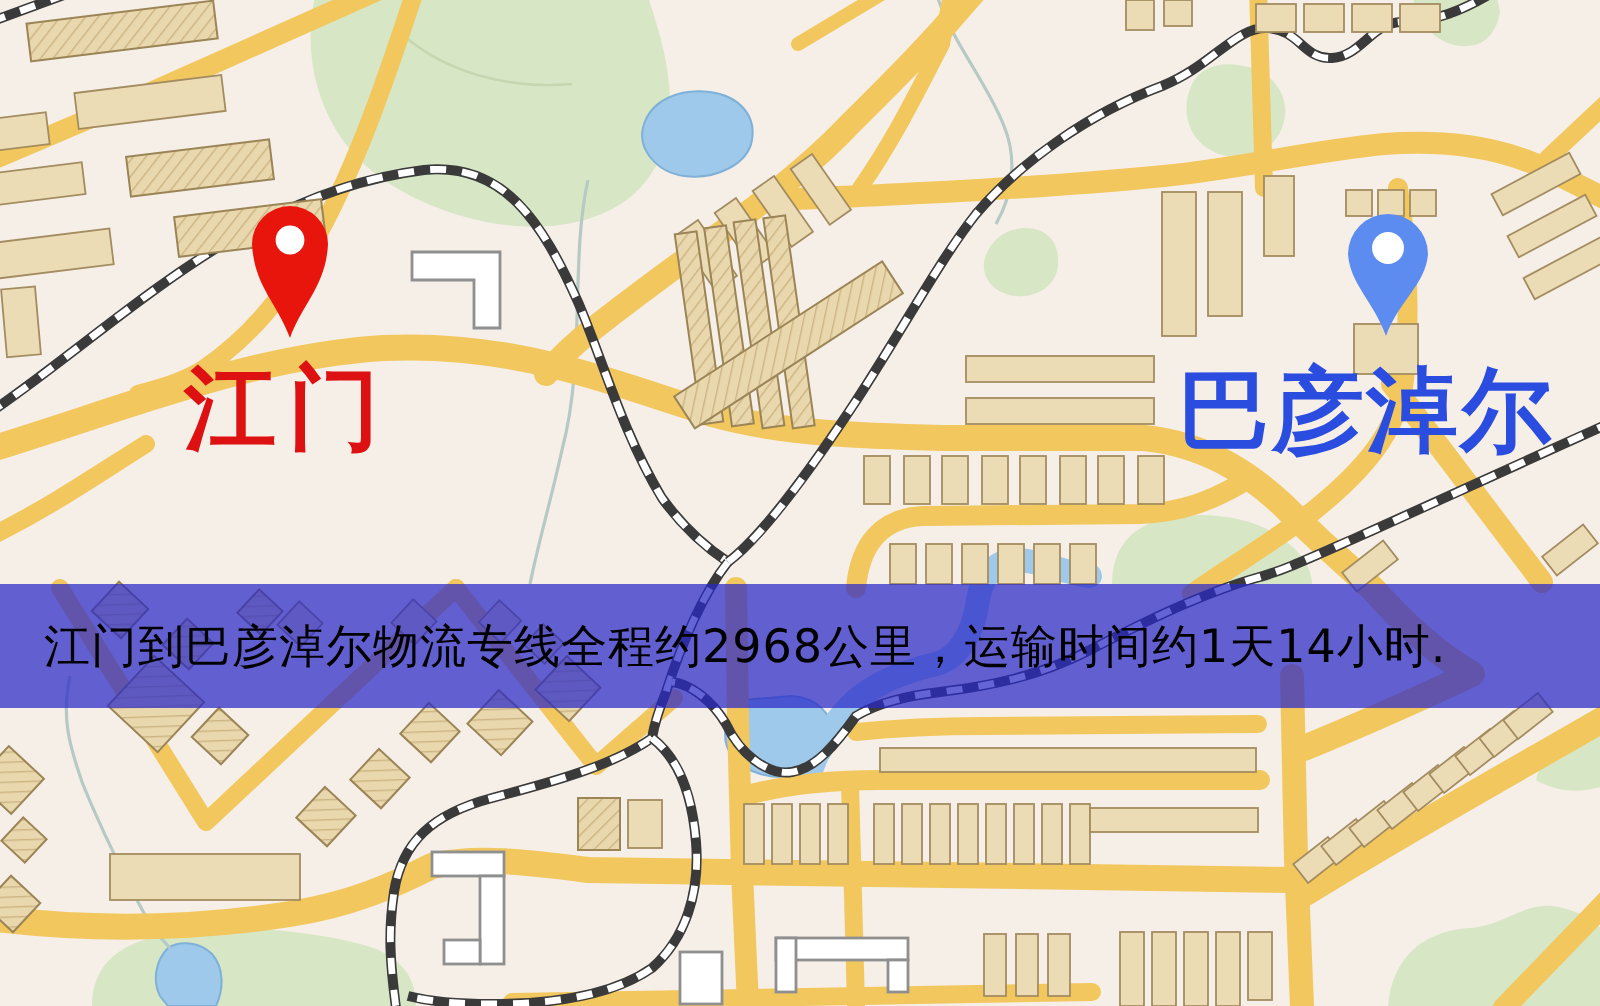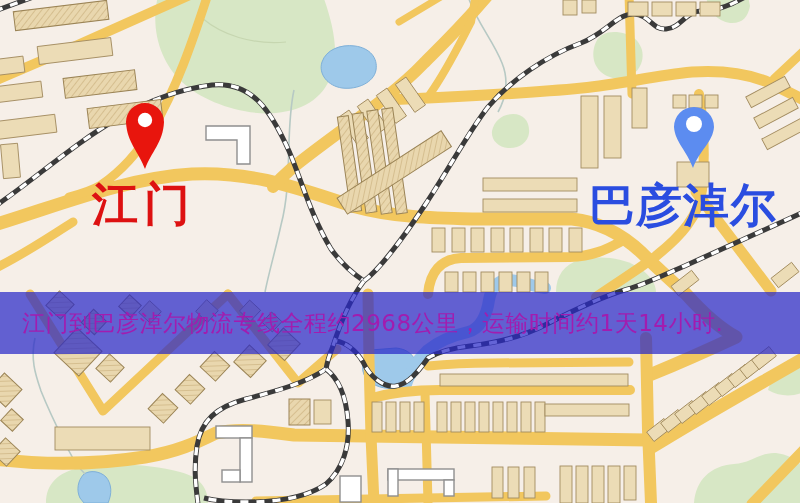--- a/index.html
+++ b/index.html
@@ -15,21 +15,21 @@
   .g-white rect,.g-white path{fill:#ffffff;stroke:#8f8f8f;stroke-width:1.4;}
   .g-green path{fill:#d7e7c5;stroke:none;}
   .g-water path{fill:#9ec9ea;stroke:#7fb0d8;stroke-width:1;}
   .g-stream path{fill:none;stroke:#b7c9c4;stroke-width:1.6;}
   .g-contour path{fill:none;stroke:#c6d6b0;stroke-width:1.2;}
   .river{fill:none;stroke:#9ec9ea;stroke-width:12;stroke-linecap:round;}
   .pin-hole{fill:#ffffff;}
   .map-label{font-weight:bold;font-family:"DejaVu Sans","Liberation Sans",sans-serif;}
   .banner{position:absolute;left:0;top:292px;width:800px;height:62px;
           background:rgba(40,40,200,0.72);display:flex;align-items:center;}
-  .banner-text{color:#a21caf;font-size:23px;letter-spacing:0.5px;padding-left:22px;
+  .banner-text{color:#000000;font-size:23px;letter-spacing:0.5px;padding-left:22px;
                white-space:nowrap;font-weight:400;}
 </style>
 </head>
 <body>
 
 <div class="stage">
   <svg width="800" height="503" viewBox="0 0 800 503">
     <defs>
       <pattern id="ph" patternUnits="userSpaceOnUse" width="5" height="5" patternTransform="rotate(45)">
         <rect width="5" height="5" fill="#e9d7ae"></rect>

